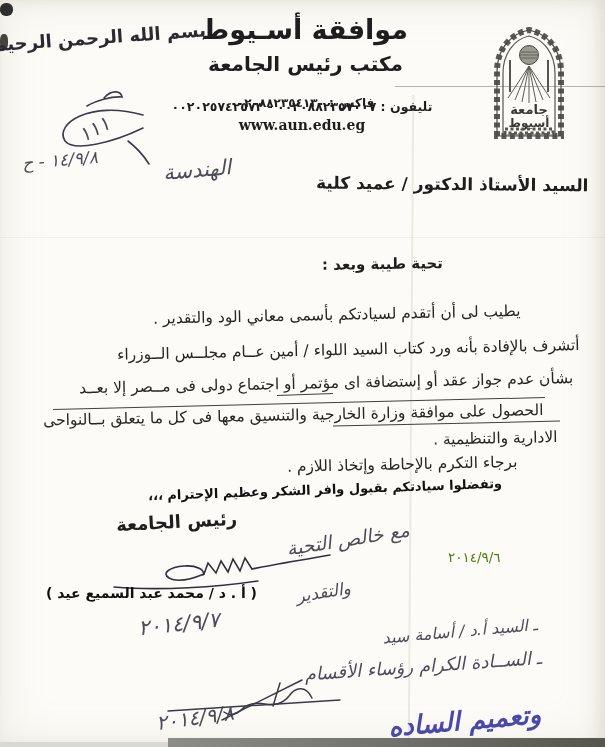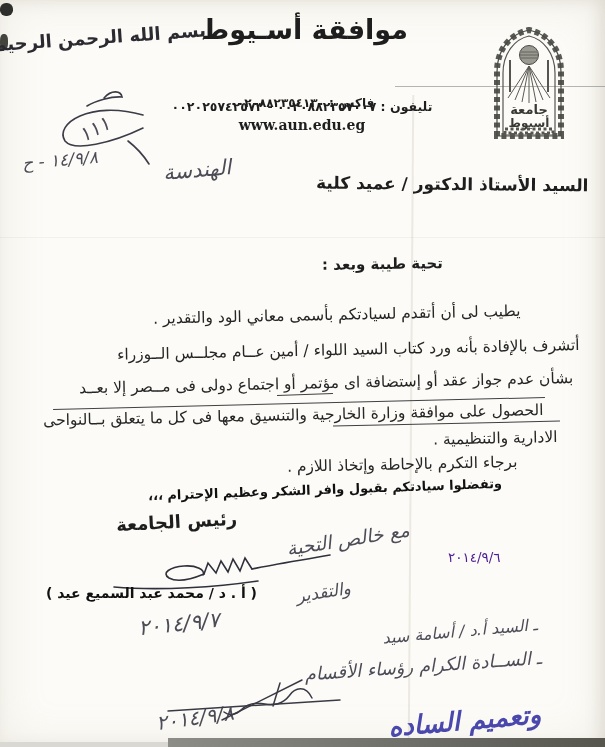--- a/index.html
+++ b/index.html
@@ -51,21 +51,21 @@
   .bl2{right:25px; top:336px;}
   .bl3{right:32px; top:369px;}
   .bl4{right:62px; top:401px;}
   .bl5{right:48px; top:428px;}
   .bl6{right:88px; top:453px;}
   .u-word{left:277px; top:394px; width:56px; transform:rotate(-2deg);}
   .u-long{left:53px; top:403px; width:492px; transform:rotate(-1.4deg);}
   .u-mid{left:333px; top:423px; width:227px; transform:rotate(-1.2deg);}
   .closing{left:148px; top:482px; font-size:13px; transform:rotate(-2deg); color:#111;}
   .signer-title{left:116px; top:511px; font-size:18px; transform:rotate(-3deg);}
-  .typed-date{left:448px; top:549px; font-size:13.5px; color:#4c1d95;}
+  .typed-date{left:448px; top:549px; font-size:13.5px; color:#4d7c0f;}
   .signer-name{left:46px; top:585px; font-size:14px; color:#101010;}
 
   
   .compliment1{left:286px; top:528px; font-size:19px; transform:rotate(-9deg);}
   .compliment2{left:296px; top:582px; font-size:17px; transform:rotate(-9deg);}
   .date-received{left:138px; top:612px; font-size:21px; transform:rotate(-6deg);}
   .note1{right:68px; top:615px; font-size:16px; transform:rotate(-5deg); transform-origin:right center;}
   .note2{right:63px; top:647px; font-size:18px; transform:rotate(-4deg); transform-origin:right center;}
   .date-action{left:156px; top:706px; font-size:20px; transform:rotate(-8deg);}
   .blue-note{left:388px; top:703px; width:214px; font-size:26px; transform:rotate(-5deg); text-align:left;}
@@ -82,20 +82,21 @@
 <div class="page">
 
   <div class="abs blob1"></div>
   <div class="abs blob2"></div>
   <div class="abs header-rule"></div>
   <div class="abs crease-v"></div>
   <div class="abs fold-h"></div>
 
   <div class="abs basmala">بسم الله الرحمن الرحيم</div>
   <div class="abs bold center uni-name">موافقة أسـيوط</div>
+  <div class="abs bold center office-name">مكتب رئيس الجامعة</div>
   <div class="abs bold center phone-line">تليفون : ٠٠٢٠٨٨٢٣٥٧٠٠٧ - ٠٠٢٠٢٥٧٤٢٥٧٣</div>
   <div class="abs bold center fax-line">فاكس : ٠٠٢٠٨٨٢٣٥٤١٣٠</div>
   <div class="abs bold center serif www-line ltr">www.aun.edu.eg</div>
 
   <svg class="svg-seal" width="78" height="114" viewBox="0 0 78 114">
     <path d="M7,110 V46 C7,22 21,8 39,4 C57,8 71,22 71,46 V110 Z" fill="none" stroke="#5a5a55" stroke-width="6" stroke-dasharray="5,3.5"></path>
     <path d="M7,110 V46 C7,22 21,8 39,4 C57,8 71,22 71,46 V110 Z" fill="none" stroke="#4a4a45" stroke-width="1.2"></path>
     <path d="M13,109 V47 C13,27 25,13 39,10 C53,13 65,27 65,47 V109 Z" fill="none" stroke="#56564f" stroke-width="1.2"></path>
     <circle cx="39" cy="29" r="9.5" fill="#9a9a92" stroke="#4a4a45" stroke-width="1"></circle>
     <path d="M31,26 h16 M30,29 h18 M31,32 h16" stroke="#55554e" stroke-width=".8"></path>

